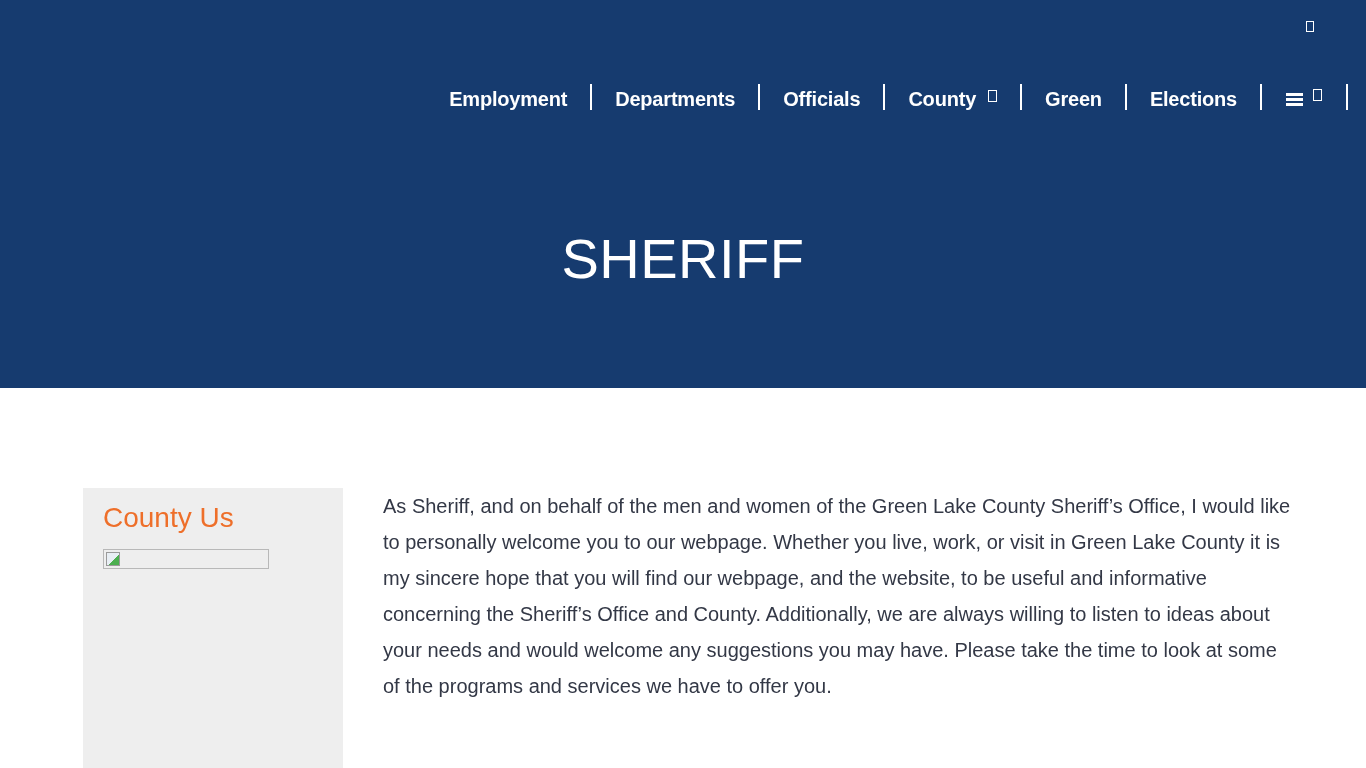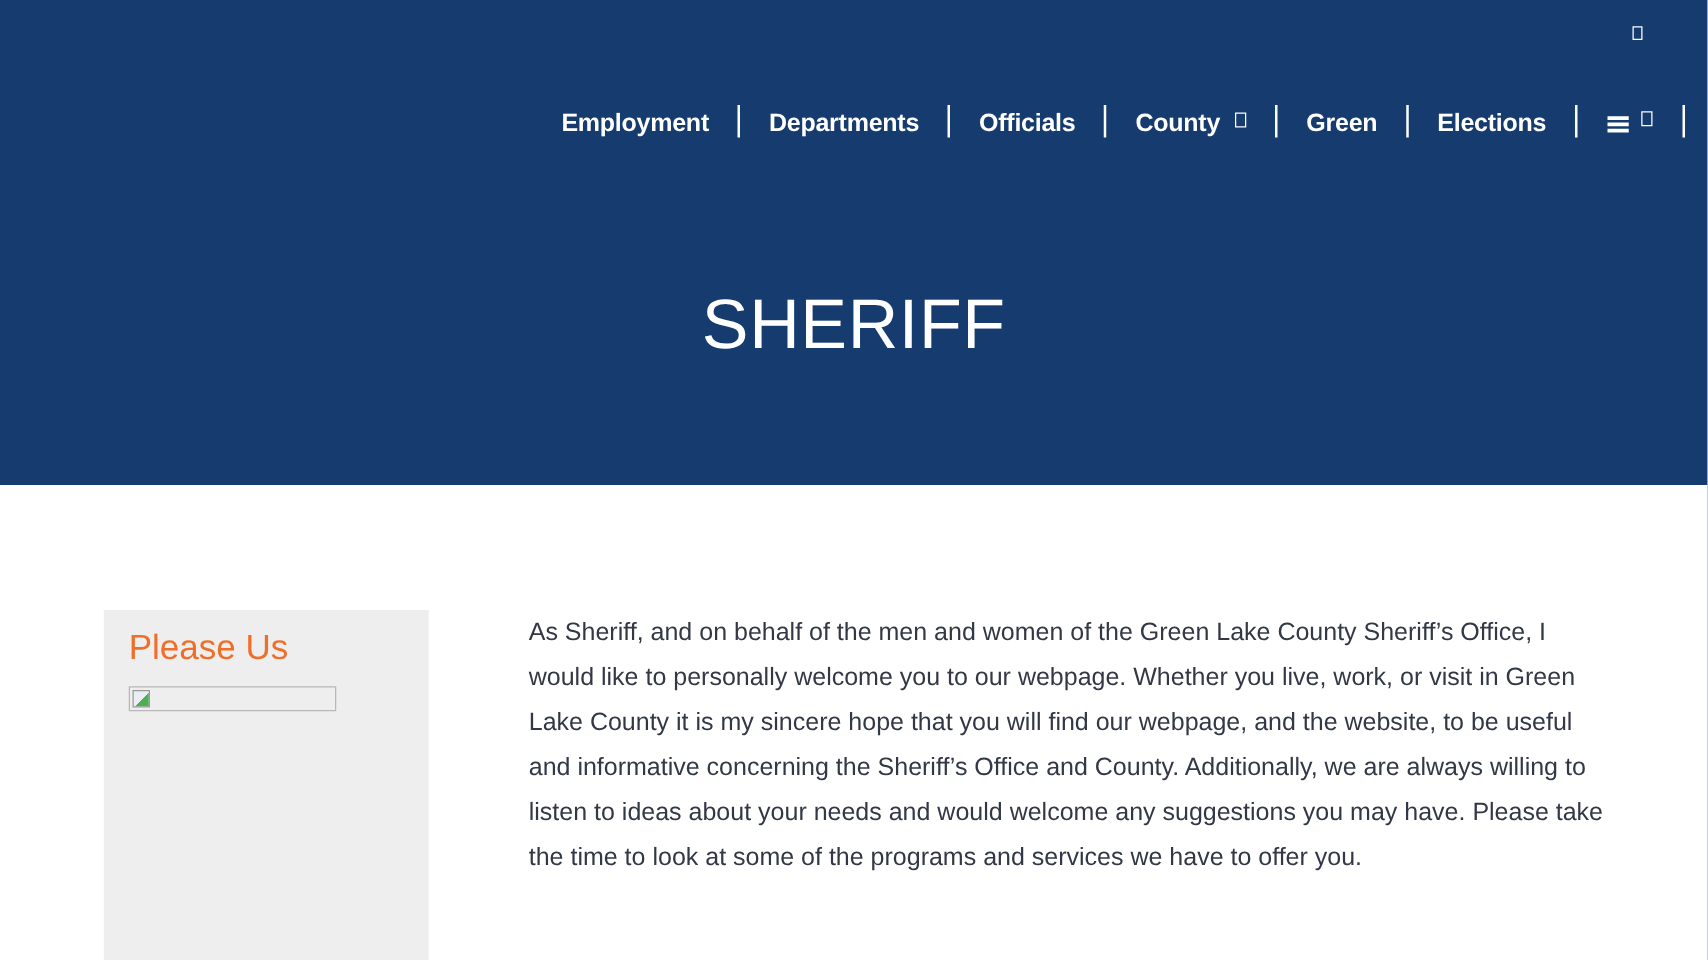--- a/index.html
+++ b/index.html
@@ -55,21 +55,21 @@
   }
   .broken-img .glyph {
     position: absolute; left: 2px; top: 2px; width: 14px; height: 14px;
     border: 1px solid #9a9a9a; background: linear-gradient(135deg, #e8eef4 55%, #4caf50 55%);
   }
 
   .content {
     position: absolute; left: 383px; top: 488px; width: 910px;
     color: #333846; font-size: 20px; line-height: 36px;
   }
-  .content p { margin-bottom: 24px; margin-left: 40px; }
+  .content p { margin-bottom: 24px; }
 </style>
 </head>
 <body>
 
 <header class="header">
   <span class="top-icon"></span>
 
   <nav class="nav">
     <div class="nav-item">
       <span class="label">Employment</span>
@@ -97,21 +97,21 @@
           <span></span>
         </span>
       <span class="box-icon"></span>
     </div>
   </nav>
 
   <h1 class="page-title">SHERIFF</h1>
 </header>
 
 <aside class="sidebar">
-  <h2>Please Us</h2>
+  <h2>County Us</h2>
   <div class="broken-img">
     <span class="glyph"></span>
   </div>
 </aside>
 
 <main class="content">
   <p>As Sheriff, and on behalf of the men and women of the Green Lake County Sheriff’s Office, I would like to personally welcome you to our webpage. Whether you live, work, or visit in Green Lake County it is my sincere hope that you will find our webpage, and the website, to be useful and informative concerning the Sheriff’s Office and County. Additionally, we are always willing to listen to ideas about your needs and would welcome any suggestions you may have. Please take the time to look at some of the programs and services we have to offer you.</p>
 </main>
 
 </body></html>

